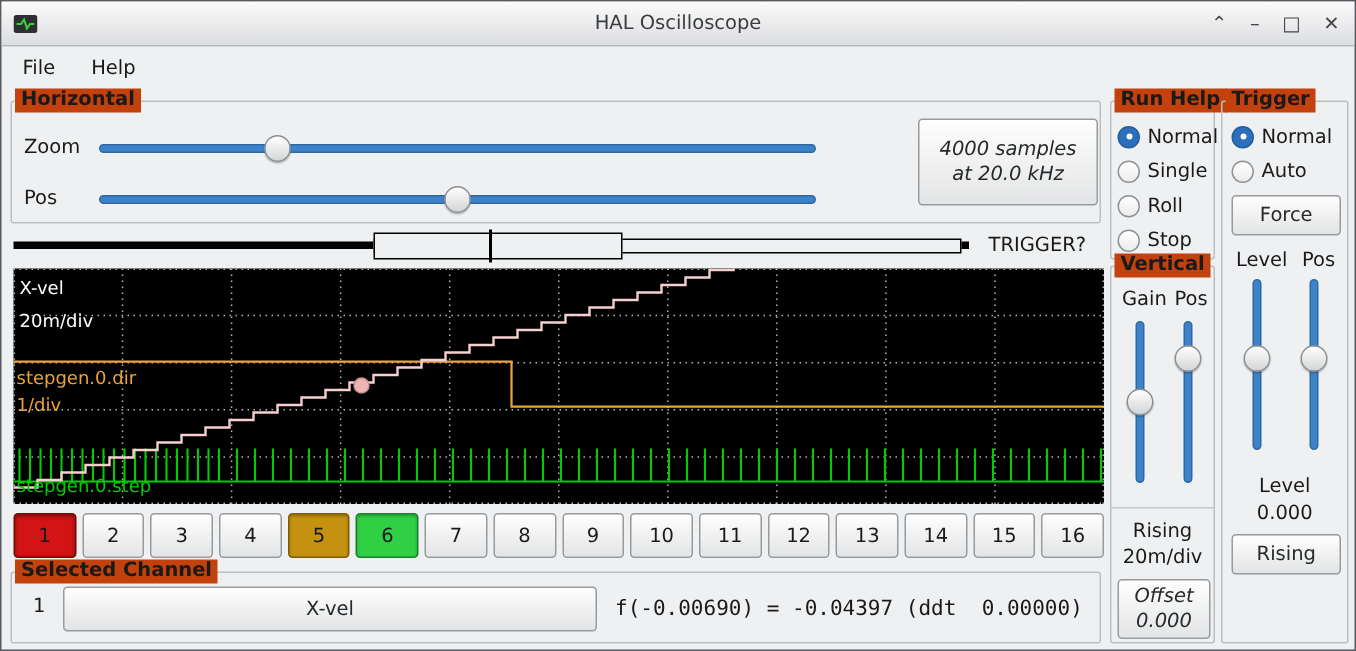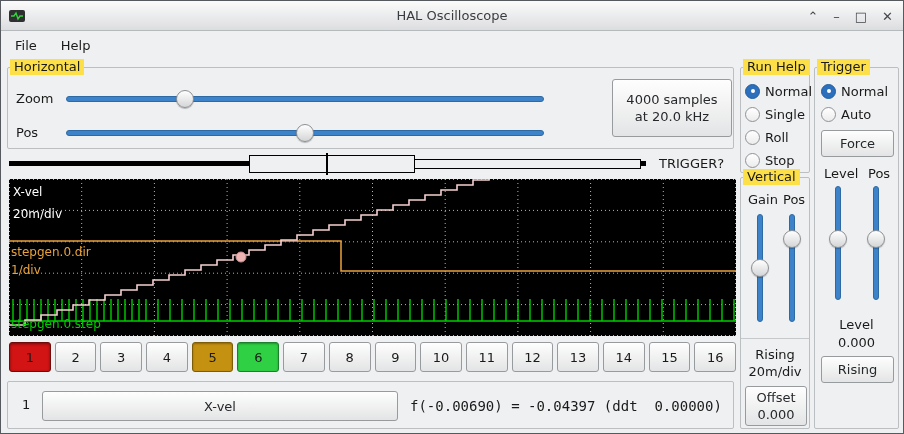--- a/index.html
+++ b/index.html
@@ -31,33 +31,33 @@
   .win-controls span { line-height:1; cursor:default; }
   
   .menubar {
     position:absolute; left:0; top:30px; right:0; height:28px;
     display:flex; align-items:center; padding-left:14px; gap:24px;
   }
   .menu-item { cursor:default; }
   
   .group { position:absolute; border:1px solid #bcbfc2; border-radius:2px; }
   .legend {
-    position:absolute; top:-9px; left:2px; background:#fde047;
-    padding:0 4px; line-height:16px; white-space:nowrap;
+    position:absolute; top:-9px; left:2px; background:#c2410c;
+    padding:0 4px; line-height:16px; white-space:nowrap;font-weight:bold;
   }
   .lbl { position:absolute; line-height:16px; white-space:nowrap; }
   
   .btn {
     position:absolute; display:flex; align-items:center; justify-content:center;
     background:linear-gradient(#fefefe,#e3e4e5); border:1px solid #989b9e;
     border-radius:3px; color:#26292c; font-size:13px; text-align:center;
     font-family:inherit; cursor:default; padding:0;
   }
   .btn.two { flex-direction:column; }
-  .btn.two span { display:block; line-height:17px; }
+  .btn.two span { display:block; line-height:17px;font-style:italic; }
   
   .hslider { position:absolute; height:18px; }
   .hslider .trough {
     position:absolute; left:0; right:0; top:6px; height:6px;
     background:#3c83c9; border:1px solid #2e69a3; border-radius:3px;
   }
   .hhandle {
     position:absolute; top:0; width:18px; height:18px; border-radius:50%;
     background:linear-gradient(#ffffff,#d4d5d6); border:1px solid #8d9093;
     box-shadow:0 1px 1px rgba(0,0,0,.25);
@@ -216,20 +216,21 @@
       <button class="chbtn">10</button>
       <button class="chbtn">11</button>
       <button class="chbtn">12</button>
       <button class="chbtn">13</button>
       <button class="chbtn">14</button>
       <button class="chbtn">15</button>
       <button class="chbtn">16</button>
     </div>
 
   <div class="group" style="left:6px;top:380px;width:727px;height:48px;">
+    <span class="legend">Selected Channel</span>
     <span class="lbl" style="left:14px;top:15px;">1</span>
     <button class="btn" style="left:34px;top:9px;width:356px;height:30px;">X-vel</button>
     <span class="readout">f(-0.00690) = -0.04397 (ddt  0.00000)</span>
   </div>
 
   <div class="group" style="left:739px;top:66px;width:70px;height:106px;">
     <span class="legend">Run Help</span>
     <div class="radiorow" style="left:4px;top:14px;">
       <span class="radio sel"></span>
       <span>Normal</span>

